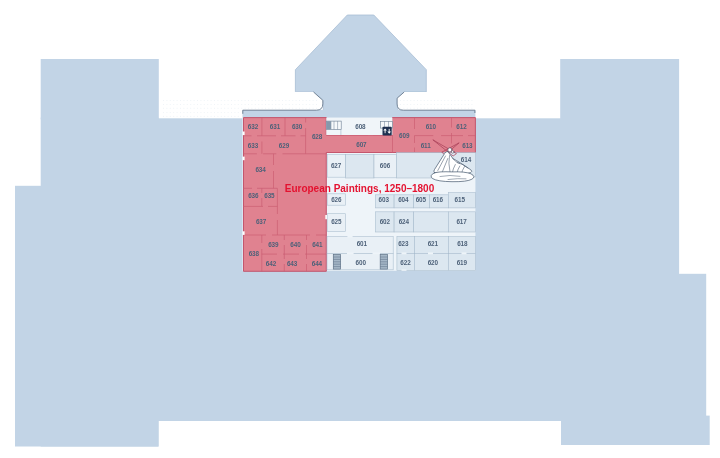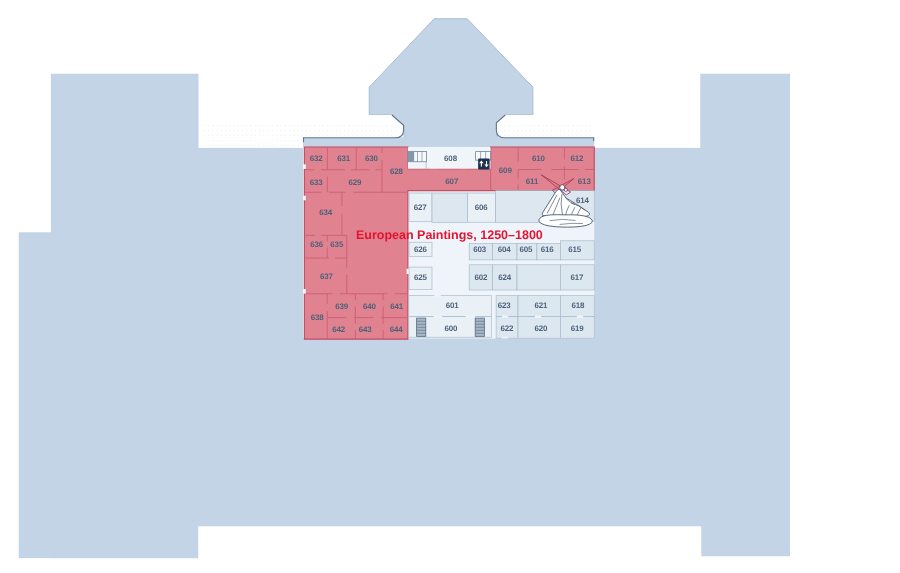--- a/index.html
+++ b/index.html
@@ -1,16 +1,16 @@
 <!DOCTYPE html>
 <html><head>
 <meta charset="utf-8">
 <style>
   html,body{margin:0;padding:0;background:#ffffff;}
-  #stage{position:relative;will-change:transform;width:632px;height:458px;background:#ffffff;overflow:hidden;}
+  #stage{position:relative;will-change:transform;width:720px;height:458px;background:#ffffff;overflow:hidden;}
   svg{display:block;opacity:0.999;}
   text{font-family:"Liberation Sans",sans-serif;}
 </style>
 </head>
 <body>
 <div id="stage">
 <svg width="720" height="458" viewBox="0 0 720 458">
 
   <rect x="40.7" y="59" width="118.1" height="60.3" fill="#c2d4e6"></rect>
 

